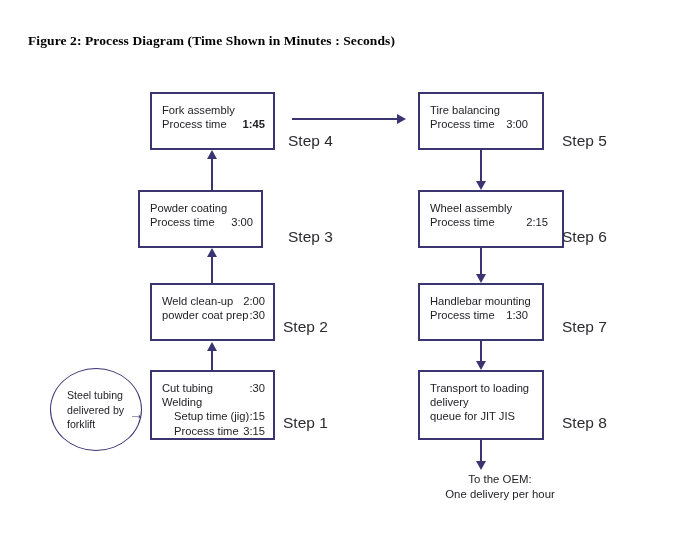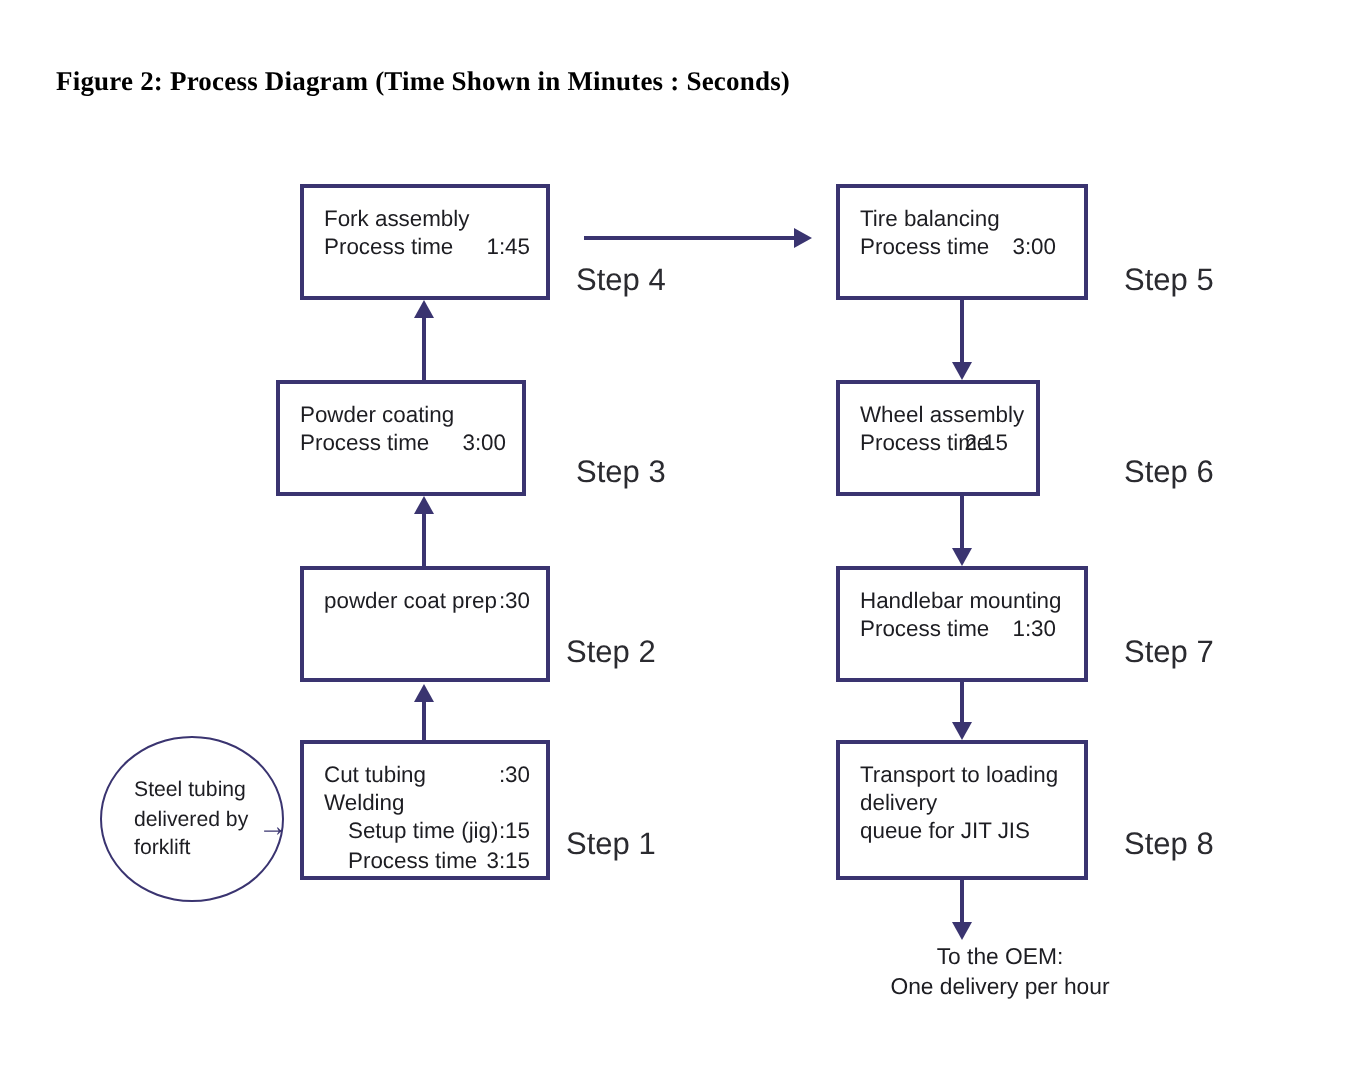--- a/index.html
+++ b/index.html
@@ -145,50 +145,51 @@
       <div class="ln"><span>Cut tubing</span><span class="t" style="right: 2px;">:30</span></div>
       <div class="ln"><span>Welding</span></div>
       <div class="ln indent"><span>Setup time (jig)</span><span class="t" style="right: 2px;">:15</span></div>
       <div class="ln indent"><span>Process time</span><span class="t" style="right: 2px; text-align: center;">3:15</span></div>
     </div>
 </div>
 <div class="step-label" style="left:283px; top:414px;">Step 1</div>
 
 <div class="proc-box" id="box-step-2" style="left:150px; top:283px; width:125px; height:58px;">
   <div class="lines">
+      <div class="ln"><span>Weld clean-up</span><span class="t" style="right: 2px;">2:00</span></div>
       <div class="ln"><span>powder coat prep</span><span class="t" style="right: 2px;">:30</span></div>
     </div>
 </div>
 <div class="step-label" style="left:283px; top:318px;">Step 2</div>
 
 <div class="proc-box" id="box-step-3" style="left:138px; top:190px; width:125px; height:58px;">
   <div class="lines">
       <div class="ln"><span>Powder coating</span></div>
       <div class="ln"><span>Process time</span><span class="t" style="right: 2px;">3:00</span></div>
     </div>
 </div>
 <div class="step-label" style="left:288px; top:228px;">Step 3</div>
 
 <div class="proc-box" id="box-step-4" style="left:150px; top:92px; width:125px; height:58px;">
   <div class="lines">
       <div class="ln"><span>Fork assembly</span></div>
-      <div class="ln"><span>Process time</span><span class="t" style="right: 2px;">1:45</span></div>
+      <div class="ln"><span>Process time</span><span class="t" style="right: 2px; font-weight: bold;">1:45</span></div>
     </div>
 </div>
 <div class="step-label" style="left:288px; top:132px;">Step 4</div>
 
 <div class="proc-box" id="box-step-5" style="left:418px; top:92px; width:126px; height:58px;">
   <div class="lines">
       <div class="ln"><span>Tire balancing</span></div>
       <div class="ln"><span>Process time</span><span class="t" style="right: 8px;">3:00</span></div>
     </div>
 </div>
 <div class="step-label" style="left:562px; top:132px;">Step 5</div>
 
-<div class="proc-box" id="box-step-6" style="left:418px; top:190px; width:102px; height:58px;">
+<div class="proc-box" id="box-step-6" style="left:418px; top:190px; width:146px; height:58px;">
   <div class="lines">
       <div class="ln"><span>Wheel assembly</span></div>
       <div class="ln"><span>Process time</span><span class="t" style="right: 8px;">2:15</span></div>
     </div>
 </div>
 <div class="step-label" style="left:562px; top:228px;">Step 6</div>
 
 <div class="proc-box" id="box-step-7" style="left:418px; top:283px; width:126px; height:58px;">
   <div class="lines">
       <div class="ln"><span>Handlebar mounting</span></div>

